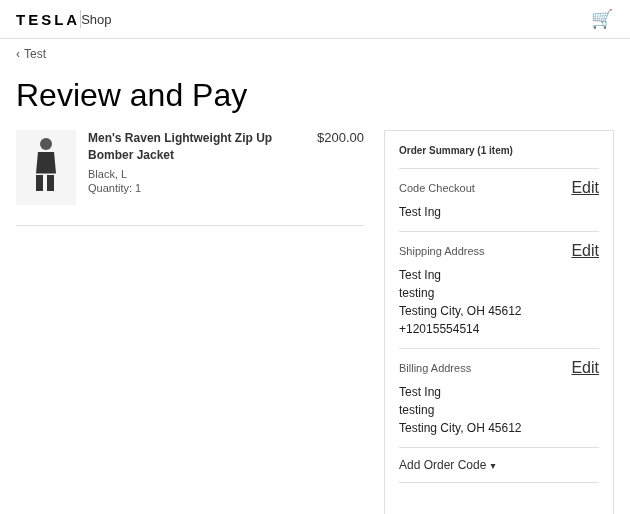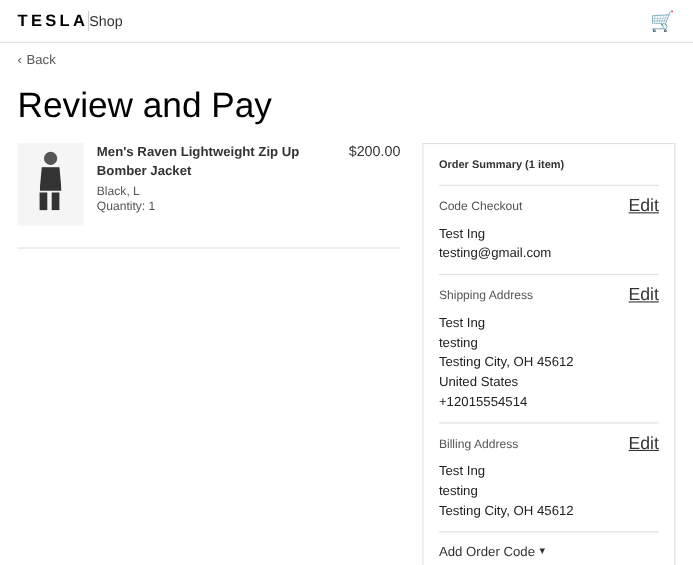--- a/index.html
+++ b/index.html
@@ -217,21 +217,21 @@
   <div class="nav-left">
     <span class="tesla-logo">TESLA</span>
     <div class="nav-divider"></div>
     <span class="nav-shop">Shop</span>
   </div>
   <span class="cart-icon">🛒</span>
 </nav>
 
 <div class="back-link">
   <span class="back-arrow">‹</span>
-  <span>Back</span>
+  <span>Test</span>
 </div>
 
 <h1 class="page-title">Review and Pay</h1>
 
 <div class="main-content">
 
   <div class="product-section">
     <div class="product-item">
       <div class="product-image">
         <div class="person-silhouette">
@@ -254,32 +254,30 @@
 
   <div class="order-summary">
     <div class="summary-title">Order Summary (1 item)</div>
 
     <div class="summary-section">
       <div class="summary-section-header">
         <span class="summary-section-label">Code Checkout</span>
         <span class="edit-link">Edit</span>
       </div>
       <div class="summary-info-line">Test Ing</div>
-      <div class="summary-info-line">testing@gmail.com</div>
     </div>
 
     <div class="summary-section">
       <div class="summary-section-header">
         <span class="summary-section-label">Shipping Address</span>
         <span class="edit-link">Edit</span>
       </div>
       <div class="summary-info-line">Test Ing</div>
       <div class="summary-info-line">testing</div>
       <div class="summary-info-line">Testing City, OH 45612</div>
-      <div class="summary-info-line">United States</div>
       <div class="summary-info-line">+12015554514</div>
     </div>
 
     <div class="summary-section">
       <div class="summary-section-header">
         <span class="summary-section-label">Billing Address</span>
         <span class="edit-link">Edit</span>
       </div>
       <div class="summary-info-line">Test Ing</div>
       <div class="summary-info-line">testing</div>

